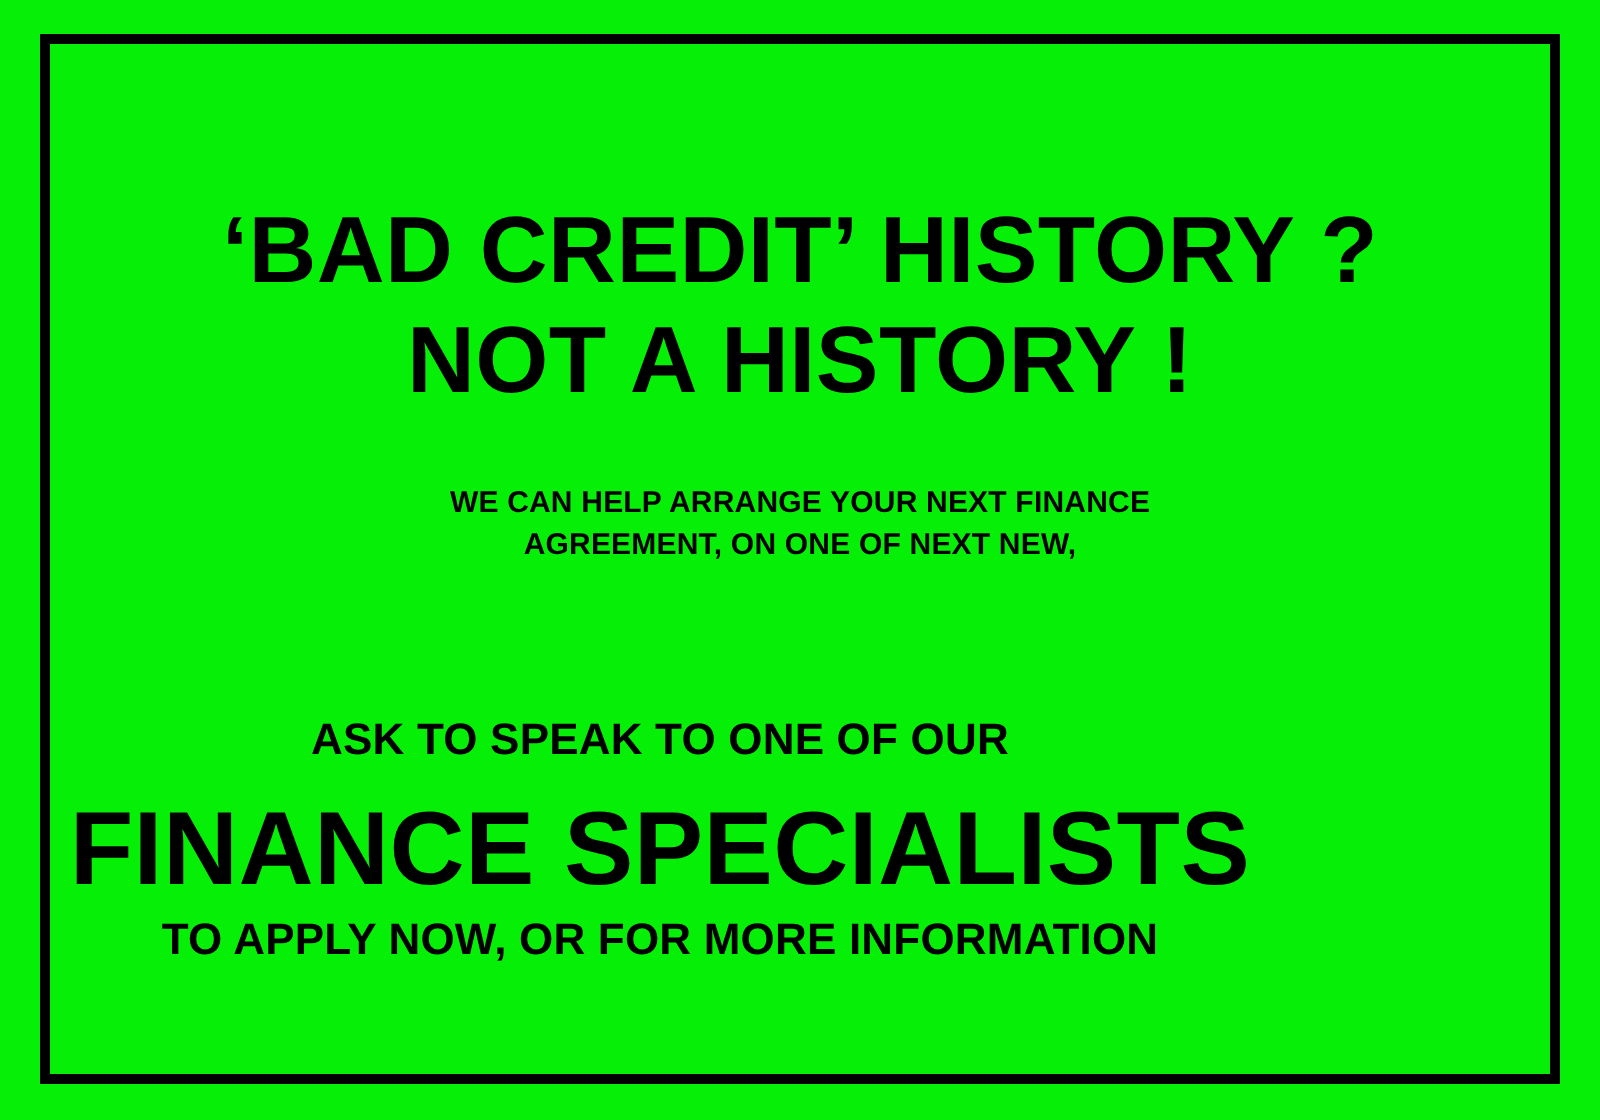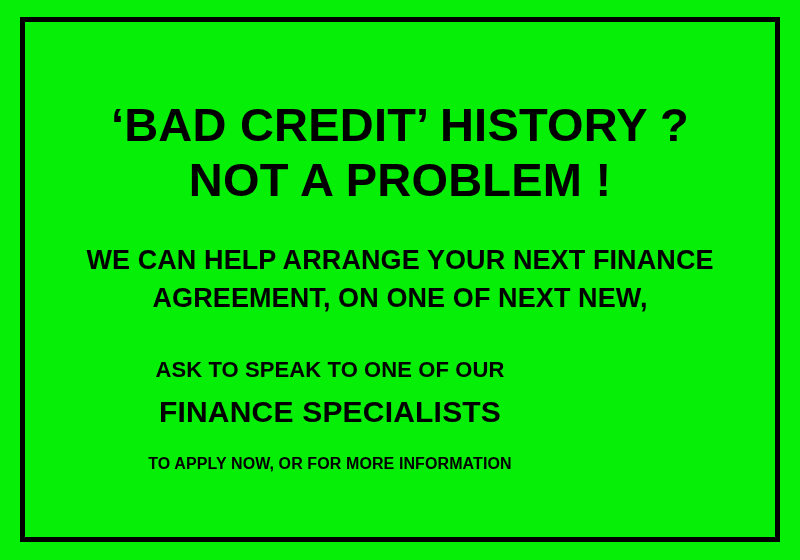--- a/index.html
+++ b/index.html
@@ -68,66 +68,66 @@
   }
 
   
   #body-block {
     position: absolute;
     left: 0;
     top: 241px;
     width: 800px;
   }
   .body-line {
-    font-size: 27px;
+    font-size: 15px;
     font-weight: bold;
     letter-spacing: 0.1px;
     line-height: 1.42;
   }
 
   
   #cta-block {
     position: absolute;
     left: 0;
     top: 356px;
     width: 660px;
   }
   .cta-lead {
     font-size: 22px;
     font-weight: bold;
     letter-spacing: 0.1px;
     line-height: 1.3;
   }
   .cta-headline {
-    font-size: 30px;
+    font-size: 52px;
     font-weight: bold;
     letter-spacing: 0.2px;
     line-height: 1.2;
     margin-top: 9px;
   }
   .cta-footer {
-    font-size: 16px;
+    font-size: 22px;
     font-weight: bold;
     letter-spacing: 0.1px;
     line-height: 1.3;
-    margin-top: 24px;
+    margin-top: 0;
   }
 </style>
 </head>
 <body>
 
 <div id="poster">
 
   <div id="frame"></div>
 
   <div id="content">
 
     <div id="headline">
       <span class="line headline-line">‘BAD CREDIT’ HISTORY ?</span>
-      <span class="line headline-line">NOT A PROBLEM !</span>
+      <span class="line headline-line">NOT A HISTORY !</span>
     </div>
 
     <div id="body-block">
       <span class="line body-line">WE CAN HELP ARRANGE YOUR NEXT FINANCE</span>
       <span class="line body-line">AGREEMENT, ON ONE OF NEXT NEW,</span>
     </div>
 
     <div id="cta-block">
       <span class="line cta-lead">ASK TO SPEAK TO ONE OF OUR</span>
       <span class="line cta-headline">FINANCE SPECIALISTS</span>

